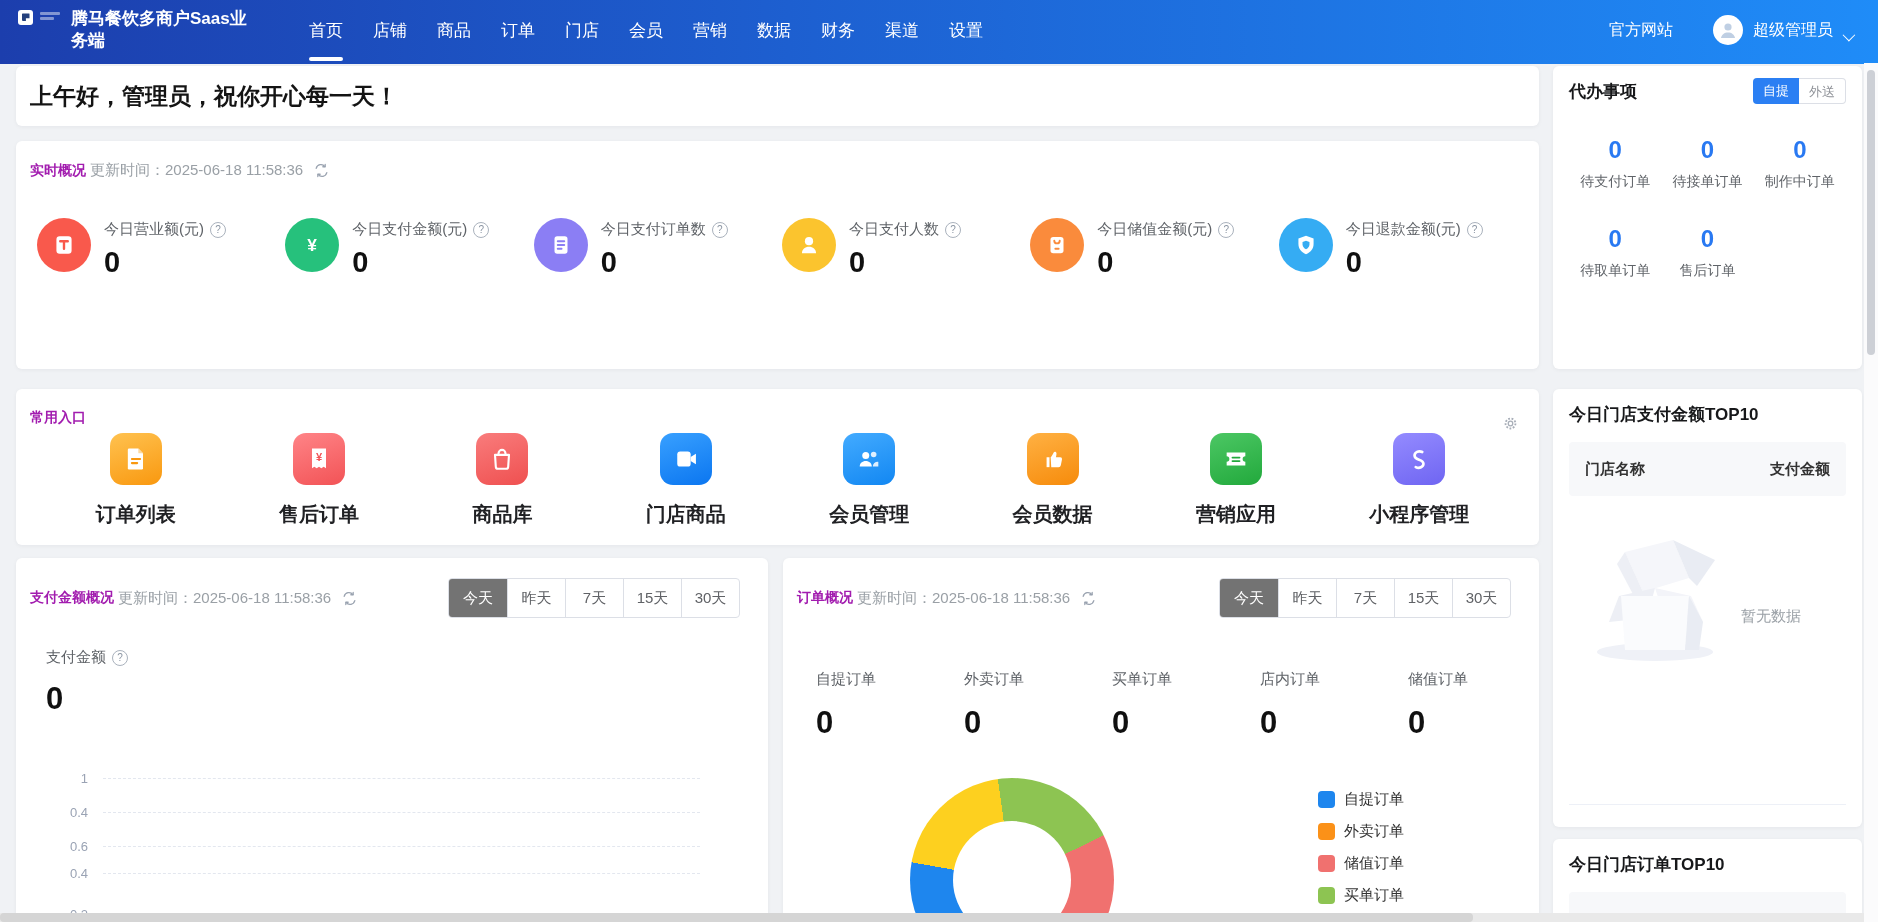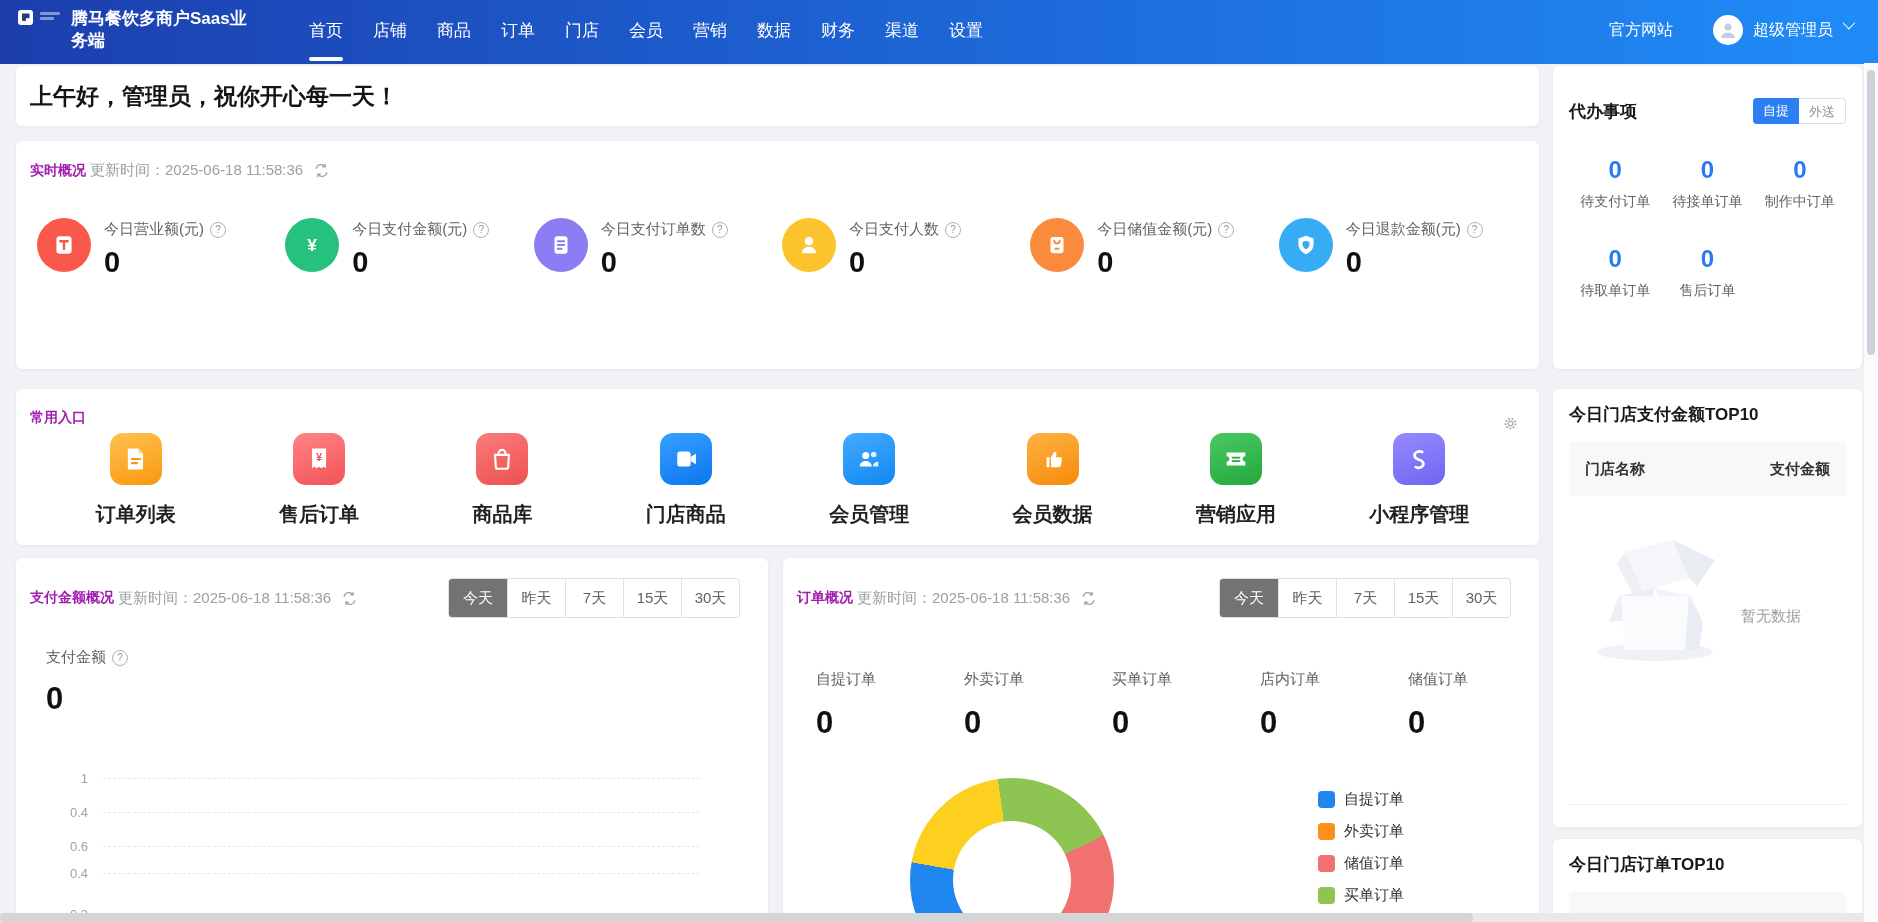--- a/index.html
+++ b/index.html
@@ -20,21 +20,21 @@
   .logo-wordmark i:nth-child(1){width:20px;}
   .logo-wordmark i:nth-child(2){width:14px;}
   .app-title{width:188px;color:#fff;font-size:17px;font-weight:700;line-height:1.3;margin-left:4px;}
   .nav-menu{display:flex;gap:30px;margin-left:50px;height:63px;align-items:center;}
   .nav-item{position:relative;color:#fff;font-size:17px;height:100%;display:flex;align-items:center;cursor:pointer;white-space:nowrap;}
   .nav-item.active::after{content:"";position:absolute;left:50%;transform:translateX(-50%);
     bottom:1px;width:34px;height:4px;background:#fff;border-radius:2px;}
   .nav-right{margin-left:auto;display:flex;align-items:center;}
   .official{color:#fff;font-size:16px;margin-right:40px;cursor:pointer;}
   .avatar{width:30px;height:30px;border-radius:50%;background:#fff;display:flex;align-items:center;justify-content:center;overflow:hidden;}
-  .user{display:flex;align-items:flex-start;gap:8px;margin-left:10px;cursor:pointer;}
+  .user{display:flex;align-items:flex-end;gap:8px;margin-left:10px;cursor:pointer;}
   .user-name{color:#fff;font-size:16px;}
   .chev{width:8px;height:8px;border-right:1.6px solid #fff;border-bottom:1.6px solid #fff;
     transform:rotate(45deg) translateY(-2px);margin-left:2px;}
 
   
   .main-col{position:absolute;left:16px;top:66px;width:1523px;}
   .right-col{position:absolute;left:1553px;top:66px;width:309px;}
   .card{background:#fff;border-radius:6px;box-shadow:0 1px 4px rgba(0,21,41,.05);box-sizing:border-box;}
 
   
@@ -99,21 +99,21 @@
   .order-stat .val{font-size:31px;font-weight:700;margin-top:16px;color:#101010;}
   .donut-wrap{position:absolute;left:127px;top:220px;width:204px;height:204px;}
   .donut{width:204px;height:204px;border-radius:50%;}
   .donut-hole{position:absolute;left:43px;top:43px;width:118px;height:118px;border-radius:50%;background:#fff;}
   .legend{position:absolute;left:535px;top:232px;display:flex;flex-direction:column;gap:13px;}
   .legend-item{display:flex;align-items:center;gap:9px;cursor:pointer;}
   .legend-swatch{width:17px;height:17px;border-radius:4px;flex:none;}
   .legend-label{font-size:15px;color:#333;}
 
   
-  .todo-card{height:303px;margin-bottom:20px;padding:32px 16px;position:relative;}
+  .todo-card{height:303px;margin-bottom:20px;padding:12px 16px;position:relative;}
   .todo-head{display:flex;align-items:center;justify-content:space-between;}
   .todo-title{font-size:17px;font-weight:700;color:#17181a;}
   .toggle{display:flex;}
   .tg{height:26px;line-height:26px;padding:0 10px;font-size:13px;cursor:pointer;box-sizing:border-box;}
   .tg.on{background:#2B7FF3;color:#fff;border-radius:4px 0 0 4px;}
   .tg.off{background:#fff;color:#909399;border:1px solid #DCDFE6;border-left:none;border-radius:0 4px 4px 0;}
   .todo-grid{display:grid;grid-template-columns:repeat(3,1fr);row-gap:34px;margin-top:32px;}
   .todo-item{text-align:center;cursor:pointer;}
   .todo-num{font-size:24px;font-weight:700;color:#2979F2;}
   .todo-lab{font-size:14px;color:#5f6368;margin-top:9px;white-space:nowrap;}

